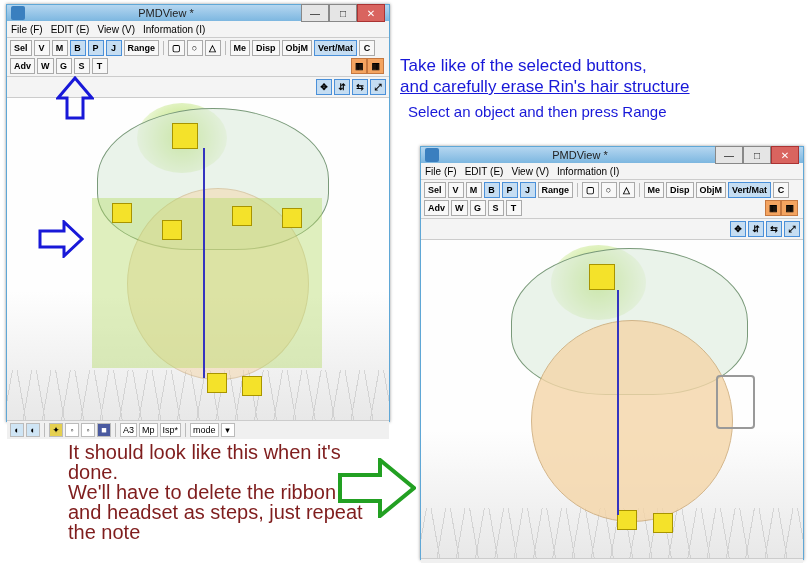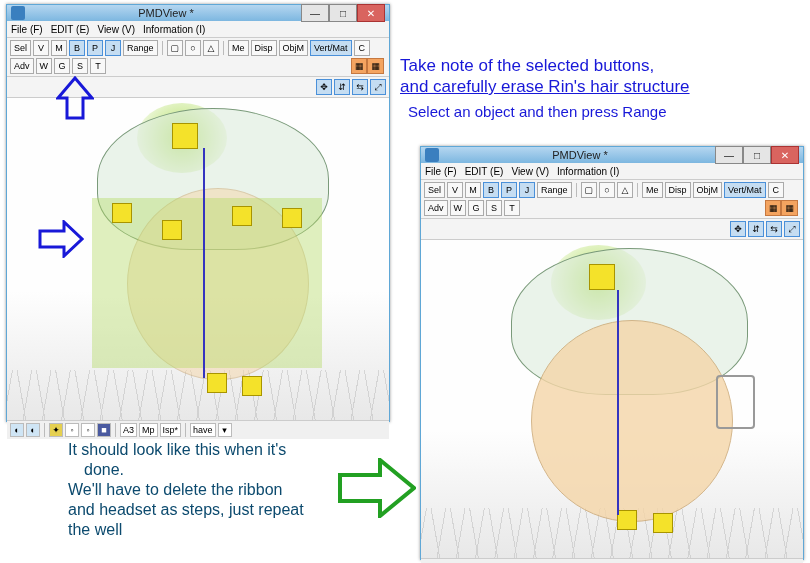--- a/index.html
+++ b/index.html
@@ -67,20 +67,21 @@
   }
   .toolbar {
     background: #f4f4f4;
     padding: 2px 3px;
     display: flex;
     flex-wrap: wrap;
     gap: 2px;
     align-items: center;
     font-size: 9px;
     border-bottom: 1px solid #ccc;
+    font-weight: bold;
   }
   .tbtn {
     min-width: 16px;
     height: 16px;
     padding: 0 3px;
     border: 1px solid #aaa;
     background: #f8f8f8;
     display: flex;
     align-items: center;
     justify-content: center;
@@ -122,22 +123,22 @@
     display:flex;align-items:center;justify-content:center;padding:0 2px;
     box-sizing:border-box;
   }
   .annot {
     position: absolute;
     color: #1818d8;
     font-size: 17px;
     line-height: 1.25;
   }
   .annot.green {
-    color: #0c4a6e;
-    font-size: 16px;
+    color: #7f1d1d;
+    font-size: 20px;
   }
   
   .arrow-up svg, .arrow-right svg, .arrow-big svg { display:block; }
   
   .hair {
     position:absolute;
     background: rgba(210,230,210,0.5);
     border: 1px solid #7a9a7a;
     border-radius: 50% 50% 40% 40%;
   }
@@ -243,26 +244,26 @@
     <div class="sep"></div>
     <div class="sbox" style="background:#e5d050">✦</div>
     <div class="sbox">◦</div>
     <div class="sbox">◦</div>
     <div class="sbox" style="background:#4a5aa0;color:#fff">■</div>
     <div class="sep"></div>
     <div class="sbox">A3</div>
     <div class="sbox">Mp</div>
     <div class="sbox">Isp*</div>
     <div class="sep"></div>
-    <div class="sbox">have</div>
+    <div class="sbox">mode</div>
     <div class="sbox">▾</div>
   </div>
 </div>
 
-<div class="annot" style="left:400px;top:55px;">Take note of the selected buttons,</div>
+<div class="annot" style="left:400px;top:55px;">Take like of the selected buttons,</div>
 <div class="annot" style="left:400px;top:76px;text-decoration:underline;">and carefully erase Rin's hair structure</div>
 <div class="annot" style="left:408px;top:103px;font-size:15px;">Select an object and then press Range</div>
 
 <div class="arrow-up" style="position:absolute;left:56px;top:76px;">
   <svg width="38" height="44">
       <path d="M19 2 L36 22 L27 22 L27 42 L11 42 L11 22 L2 22 Z" fill="none" stroke="#1818d8" stroke-width="3"></path>
     </svg>
 </div>
 <div class="arrow-right" style="position:absolute;left:38px;top:220px;">
   <svg width="46" height="38">
@@ -343,22 +344,22 @@
     
     
     
     
     
     
   </div>
 </div>
 
 <div class="annot green" style="left:68px;top:440px;">It should look like this when it's</div>
-<div class="annot green" style="left:68px;top:460px;margin-left:16px;">done.</div>
+<div class="annot green" style="left:68px;top:460px;">done.</div>
 <div class="annot green" style="left:68px;top:480px;">We'll have to delete the ribbon</div>
 <div class="annot green" style="left:68px;top:500px;">and headset as steps, just repeat</div>
-<div class="annot green" style="left:68px;top:520px;">the well</div>
+<div class="annot green" style="left:68px;top:520px;">the note</div>
 
 <div class="arrow-big" style="position:absolute;left:338px;top:458px;">
   <svg width="78" height="60">
       <path d="M2 17 L42 17 L42 2 L76 30 L42 58 L42 43 L2 43 Z" fill="none" stroke="#22a022" stroke-width="4"></path>
     </svg>
 </div>
 
 </body></html>

